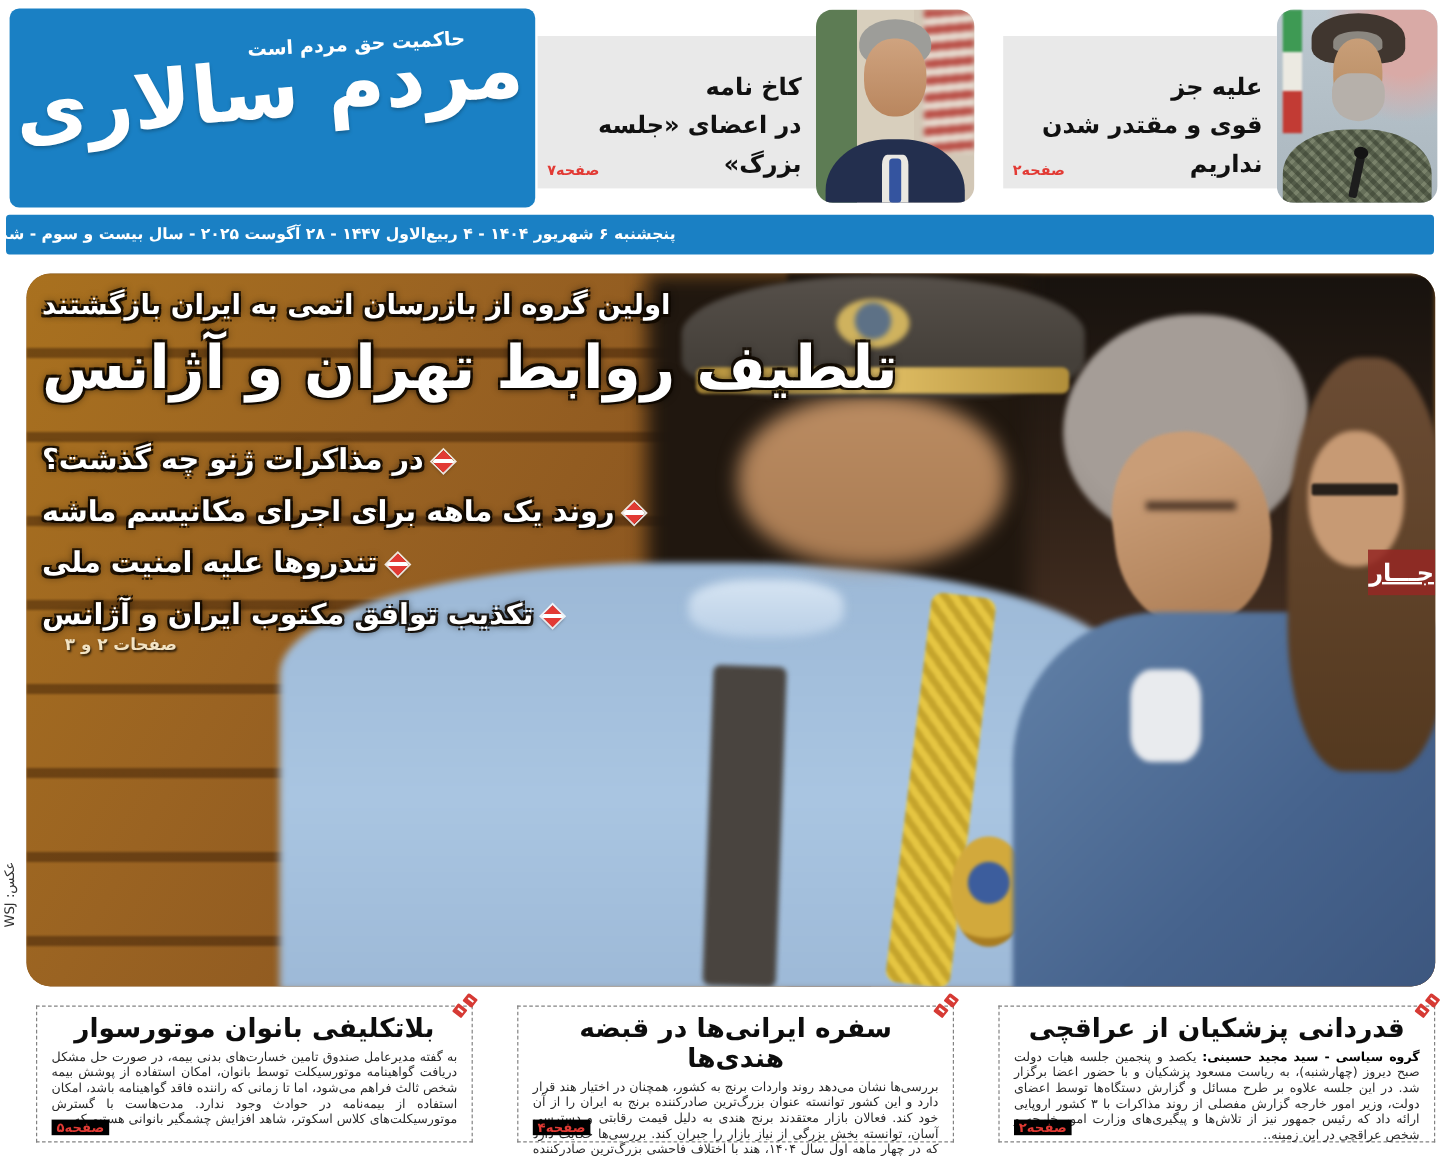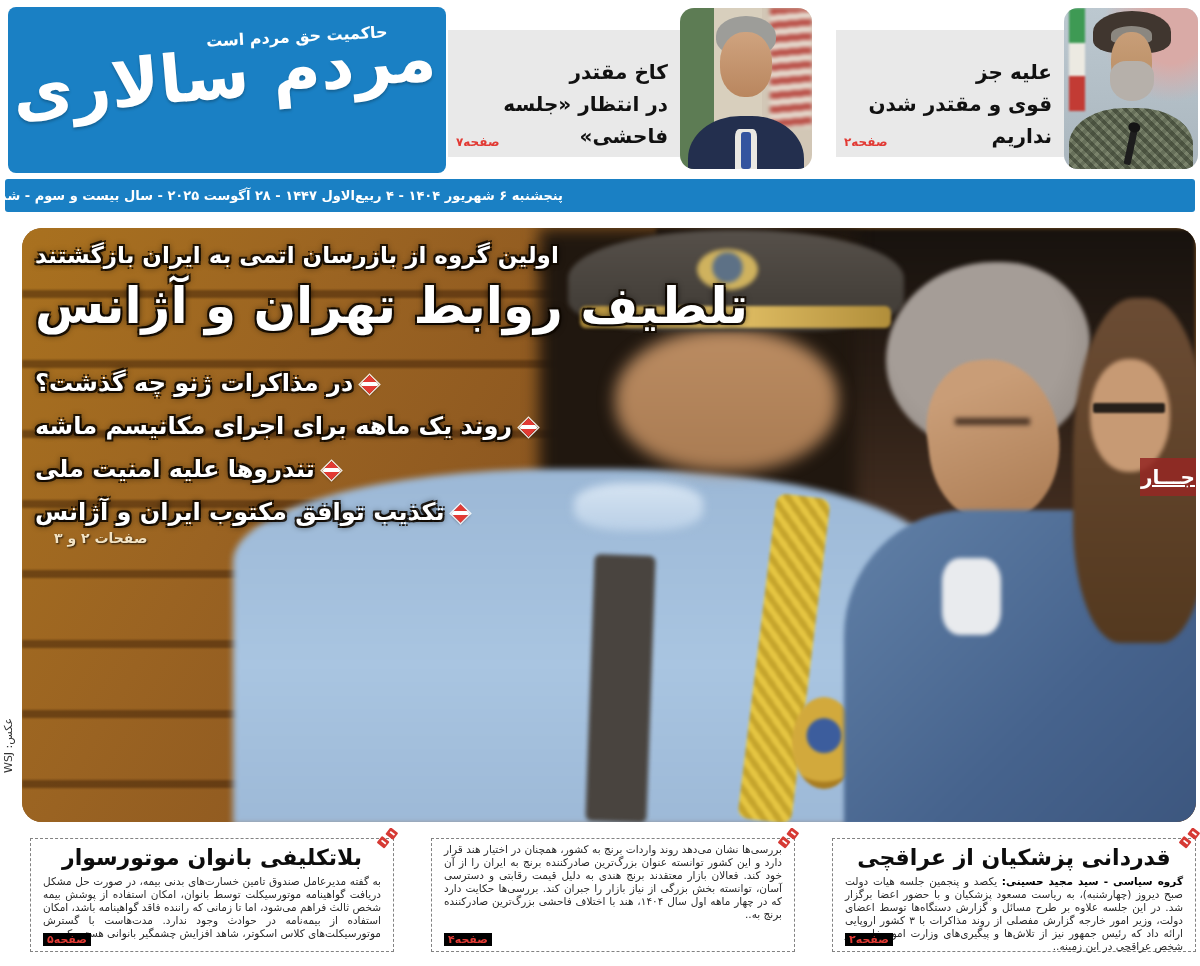--- a/index.html
+++ b/index.html
@@ -173,22 +173,22 @@
 
 <div id="page">
 
   <div class="masthead">
     <div class="tagline">حاکمیت حق مردم است</div>
     <div class="logo-title">مردم سالاری</div>
   </div>
 
   <div class="teaser-box t1">
     <div class="teaser-title">
-      <span>کاخ مقتدر</span><br>
-      <span>در انتظار «جلسه فاحشی»</span>
+      <span>کاخ نامه</span><br>
+      <span>در اعضای «جلسه بزرگ»</span>
     </div>
     <div class="teaser-page">صفحه۷</div>
   </div>
   <div class="teaser-photo p1">
     <div class="p1-bg"></div>
     <div class="p1-flagstripes"></div>
     <div class="p1-hair"></div>
     <div class="p1-face"></div>
     <div class="p1-suit"></div>
     <div class="p1-shirt"></div>
@@ -274,20 +274,21 @@
       <div class="article-page">صفحه۲</div>
     </div>
 
     <div class="article-box">
       <svg class="logo-mark" viewBox="0 0 24 20">
         <rect x="11" y="1" width="9" height="8" rx="1" transform="rotate(38 15.5 5)" fill="#d63a34"></rect>
         <rect x="3" y="9" width="9" height="8" rx="1" transform="rotate(38 7.5 13)" fill="#d63a34"></rect>
         <rect x="13.5" y="4" width="5" height="1.6" transform="rotate(38 16 4.8)" fill="#fff"></rect>
         <rect x="5.5" y="12" width="5" height="1.6" transform="rotate(38 8 12.8)" fill="#fff"></rect>
       </svg>
+      <div class="article-title">سفره ایرانی‌ها در قبضه هندی‌ها</div>
       <div class="article-body"><span class="lead-bold"></span><span>بررسی‌ها نشان می‌دهد روند واردات برنج به کشور، همچنان در اختیار هند قرار دارد و این کشور توانسته عنوان بزرگ‌ترین صادرکننده برنج به ایران را از آن خود کند. فعالان بازار معتقدند برنج هندی به دلیل قیمت رقابتی و دسترسی آسان، توانسته بخش بزرگی از نیاز بازار را جبران کند. بررسی‌ها حکایت دارد که در چهار ماهه اول سال ۱۴۰۴، هند با اختلاف فاحشی بزرگ‌ترین صادرکننده برنج به..</span></div>
       <div class="article-page">صفحه۴</div>
     </div>
 
     <div class="article-box">
       <svg class="logo-mark" viewBox="0 0 24 20">
         <rect x="11" y="1" width="9" height="8" rx="1" transform="rotate(38 15.5 5)" fill="#d63a34"></rect>
         <rect x="3" y="9" width="9" height="8" rx="1" transform="rotate(38 7.5 13)" fill="#d63a34"></rect>
         <rect x="13.5" y="4" width="5" height="1.6" transform="rotate(38 16 4.8)" fill="#fff"></rect>
         <rect x="5.5" y="12" width="5" height="1.6" transform="rotate(38 8 12.8)" fill="#fff"></rect>

